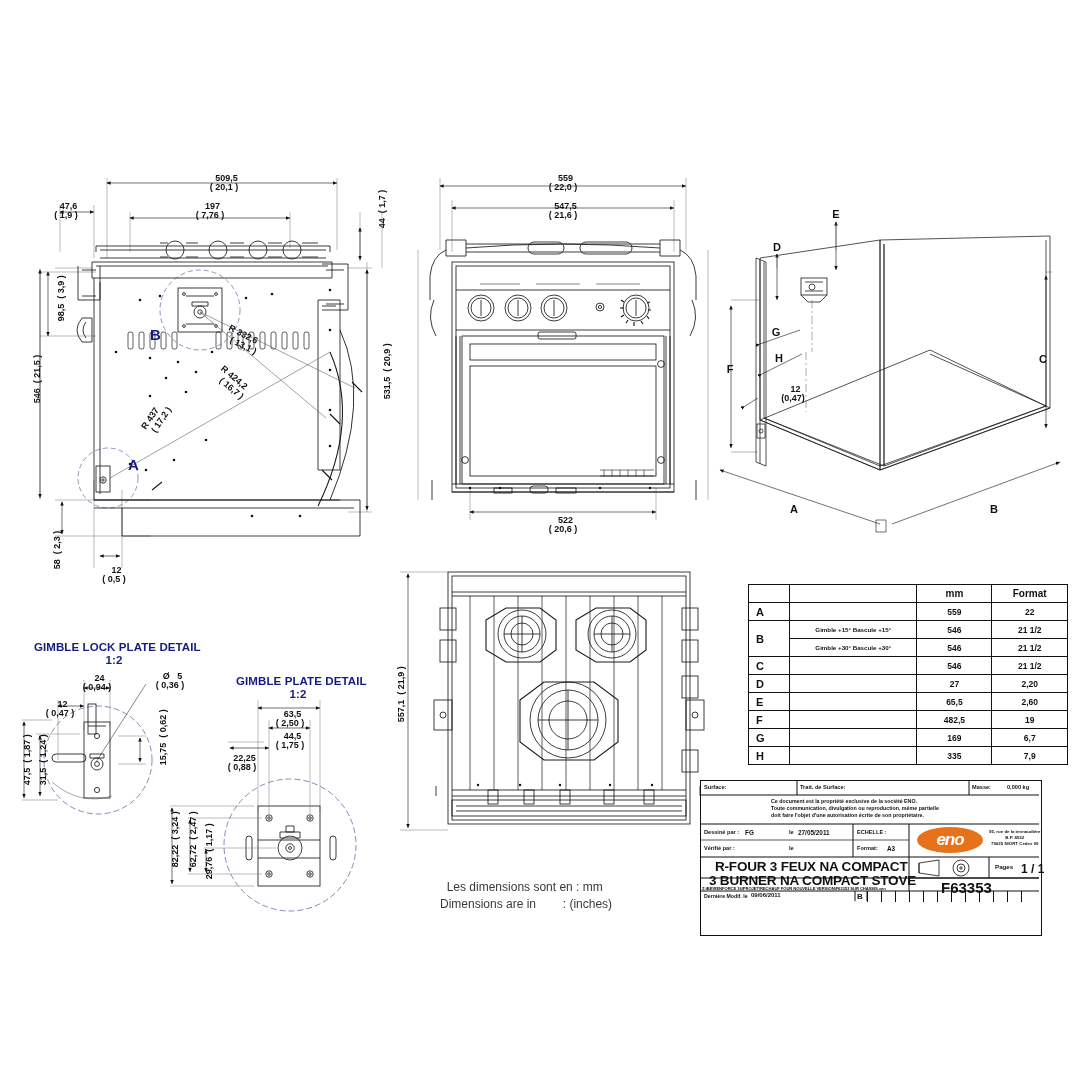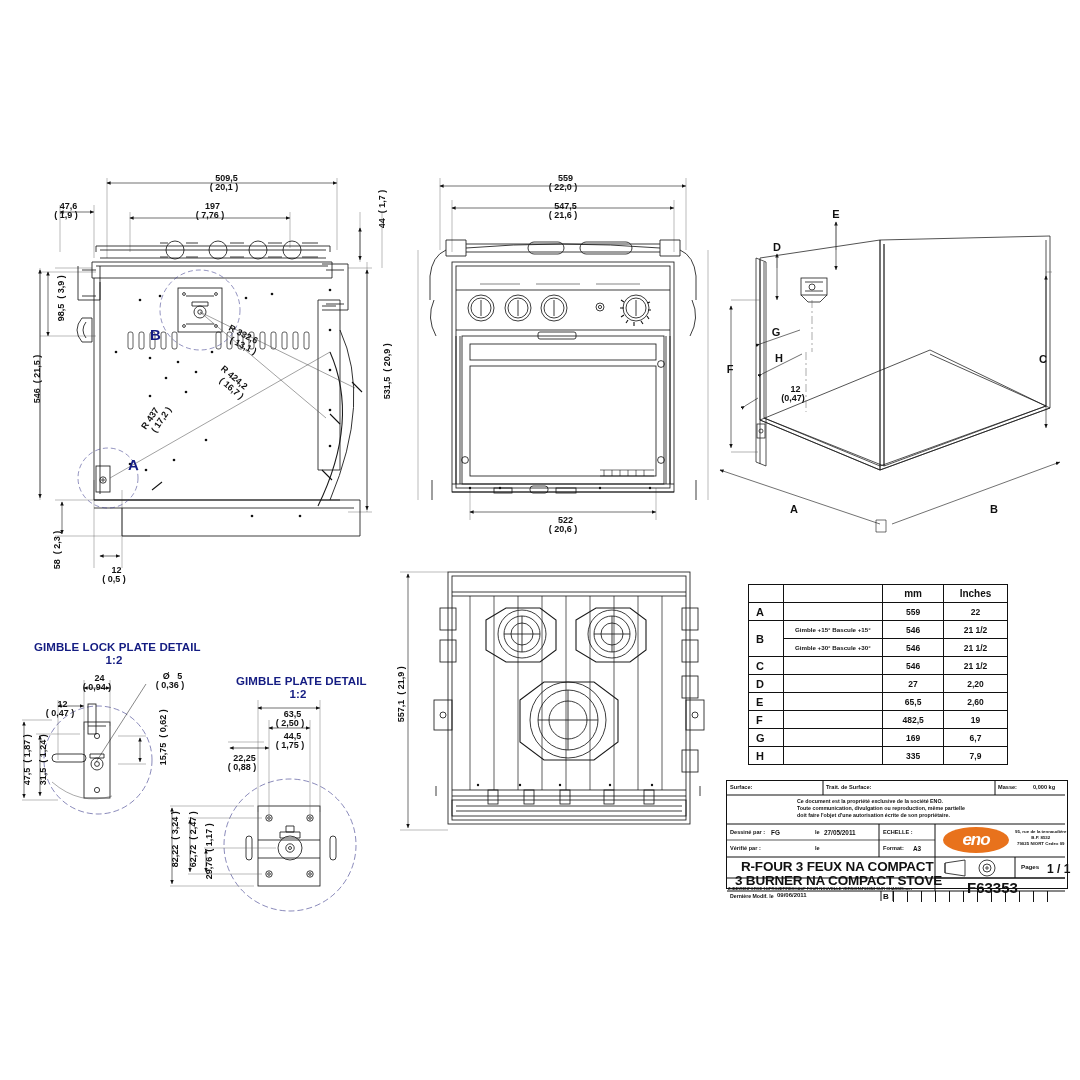--- a/index.html
+++ b/index.html
@@ -10,32 +10,32 @@
   .abs{position:absolute;}
   .dimtxt{font-family:"Liberation Sans",sans-serif;font-weight:bold;
           font-size:9px;line-height:9.5px;color:#111;text-align:center;white-space:pre;}
   .vert{transform:rotate(-90deg);transform-origin:50% 50%;}
   .bigblue{color:#141c82;font-weight:bold;font-size:15px;}
   .dtitle{color:#141c82;font-weight:bold;font-size:11.5px;letter-spacing:.1px;
           text-align:center;white-space:pre;line-height:13px;}
   .note{font-family:"Liberation Sans",sans-serif;font-size:12px;color:#3a3a3a;
         line-height:17px;white-space:pre;}
   
-  .dimtable{position:absolute;left:748px;top:584px;width:260px;border-collapse:collapse;
+  .dimtable{position:absolute;left:748px;top:584px;width:320px;border-collapse:collapse;
             font-size:8px;font-weight:bold;}
   .dimtable td,.dimtable th{border:1px solid #111;padding:0;height:17px;text-align:center;
             font-weight:bold;font-size:8.5px;color:#111;}
   .dimtable .letter{width:34px;font-size:11px;font-weight:bold;text-align:left;padding-left:7px;}
   .dimtable .cond{width:130px;font-size:6.2px;line-height:7.2px;text-align:center;}
   .dimtable .blank{width:130px;}
   .dimtable .val{width:76px;}
   .dimtable thead th{font-size:10px;}
   .dimtable .hdrblank{border:1px solid #111;}
   
-  .tblock{position:absolute;left:726px;top:780px;width:342px;height:109px;
+  .tblock{position:absolute;left:700px;top:780px;width:342px;height:156px;
           border:1.6px solid #111;box-sizing:border-box;font-size:6px;}
   .tbtxt{position:absolute;font-family:"Liberation Sans",sans-serif;font-weight:bold;
          color:#111;white-space:pre;}
   .prop{font-size:5.3px;line-height:7.2px;font-weight:bold;}
   .modelfr{font-size:13.5px;font-weight:bold;letter-spacing:-.2px;}
   .modelen{font-size:13.5px;font-weight:bold;letter-spacing:-.2px;}
   .fileline{font-size:4.2px;font-weight:bold;letter-spacing:-.1px;}
   .refno{font-size:15px;font-weight:bold;}
   .logo{position:absolute;width:66px;height:26px;border-radius:50%;
         background:#e8721c;display:flex;align-items:center;justify-content:center;}
@@ -669,28 +669,31 @@
   <div class="dimtxt vert" style="width:54px;position:absolute;left:-8px;top:16px;">
     <span>62,72</span>  <span>( 2,47 )</span>
   </div>
 </div>
 <div class="abs" style="left:190px;top:832px;width:40px;height:50px;">
   <div class="dimtxt vert" style="width:54px;position:absolute;left:-8px;top:16px;">
     <span>29,76</span>  <span>( 1,17 )</span>
   </div>
 </div>
 
+<div class="abs note" style="left:440px;top:862px;">
+  <span>Les dimensions sont en : mm</span><br><span>Dimensions are in        : (inches)</span>
+</div>
 
 <table class="dimtable">
   <thead>
     <tr>
       <th class="letter hdrblank"></th>
       <th class="blank hdrblank"></th>
       <th class="val">mm</th>
-      <th class="val">Inches</th>
+      <th class="val">Format</th>
     </tr>
   </thead>
   <tbody>
     <tr>
       <td class="letter">A</td>
       <td class="blank"></td>
       <td class="val">559</td>
       <td class="val">22</td>
     </tr>
     <tr>

